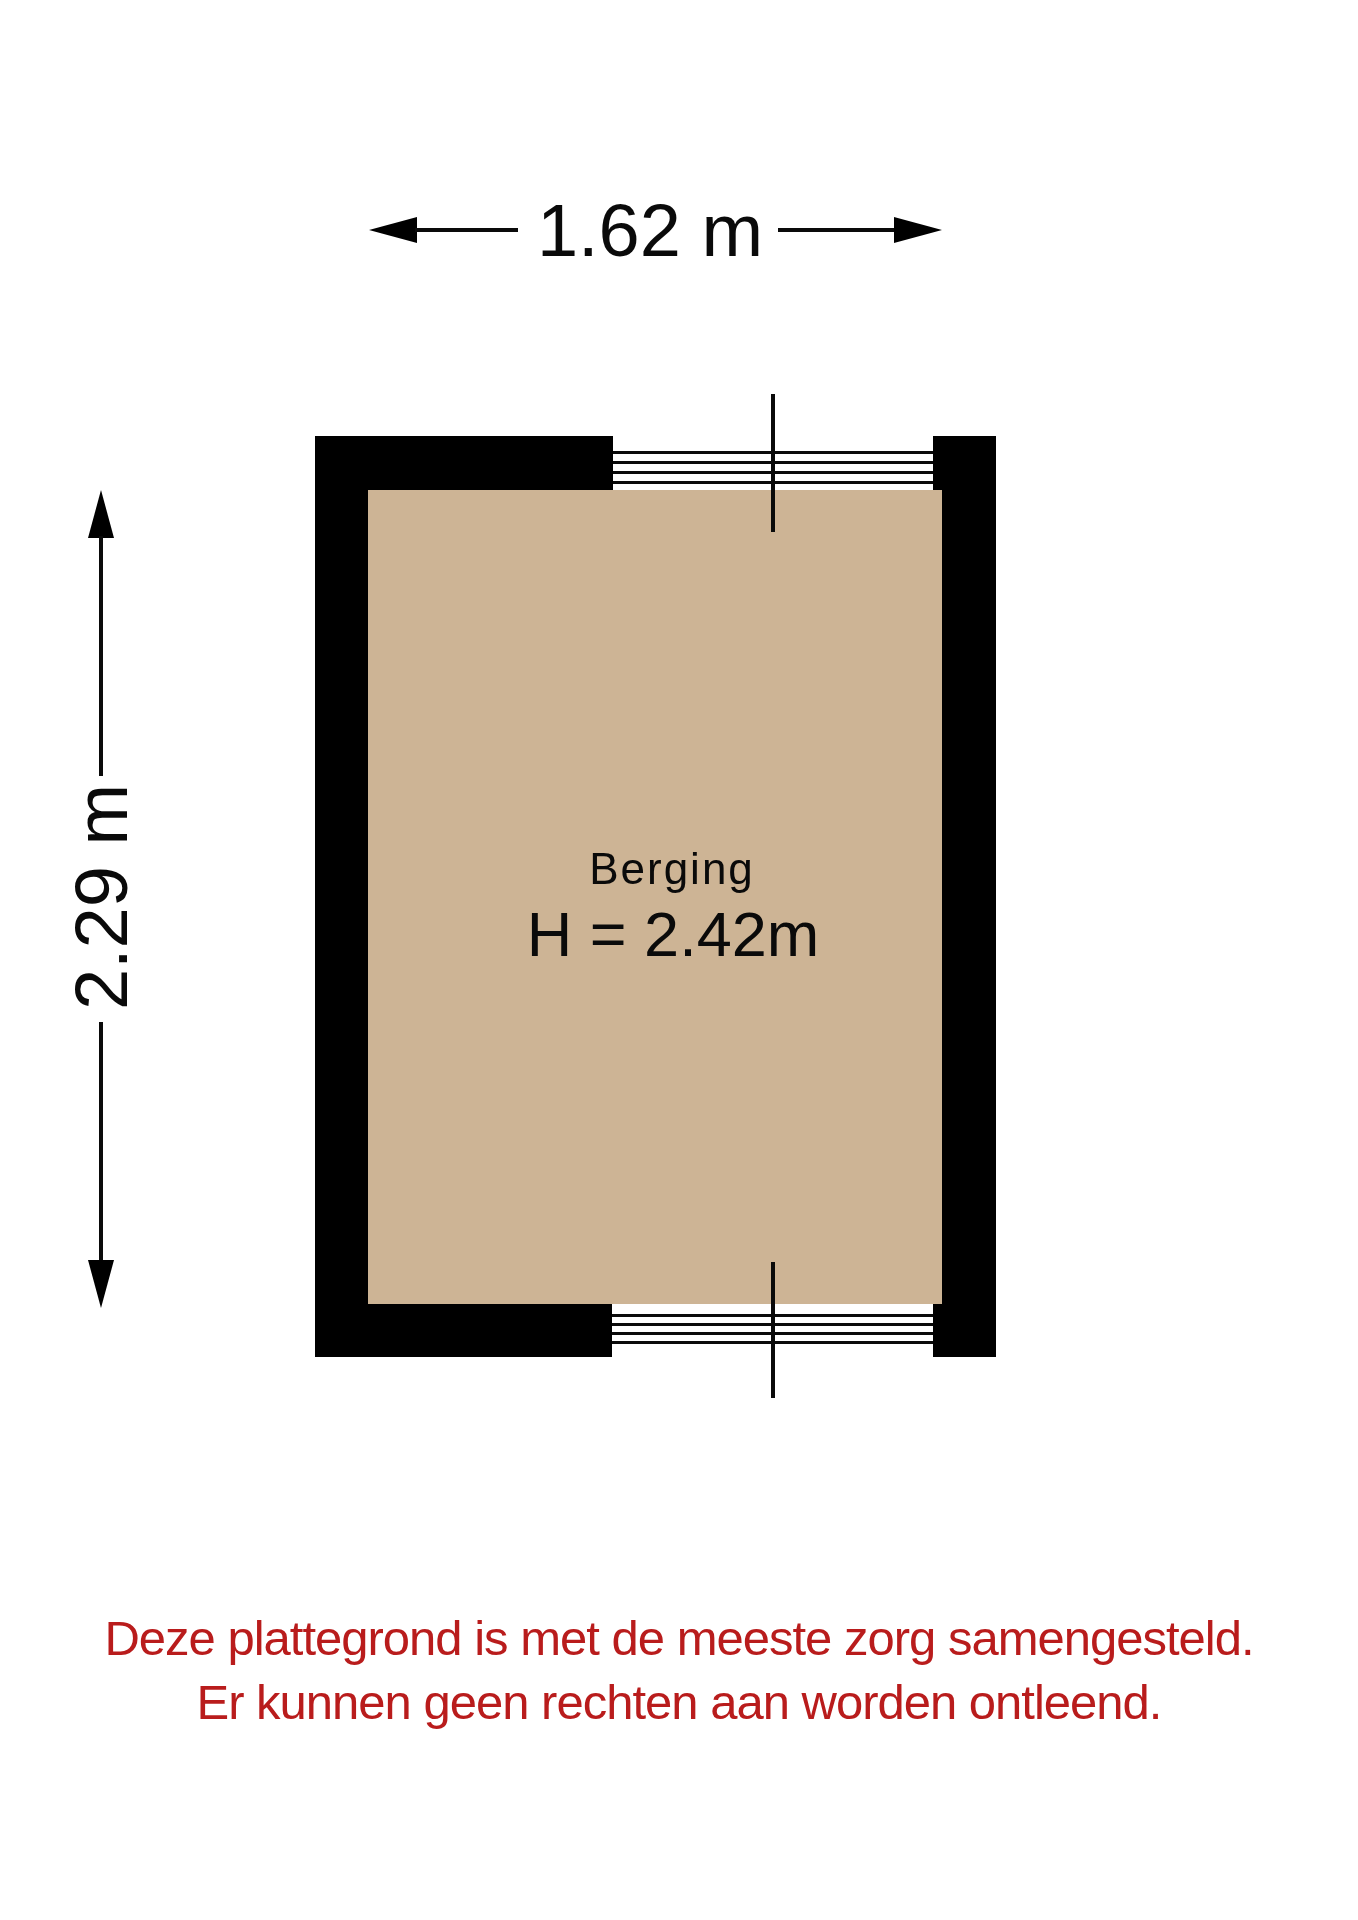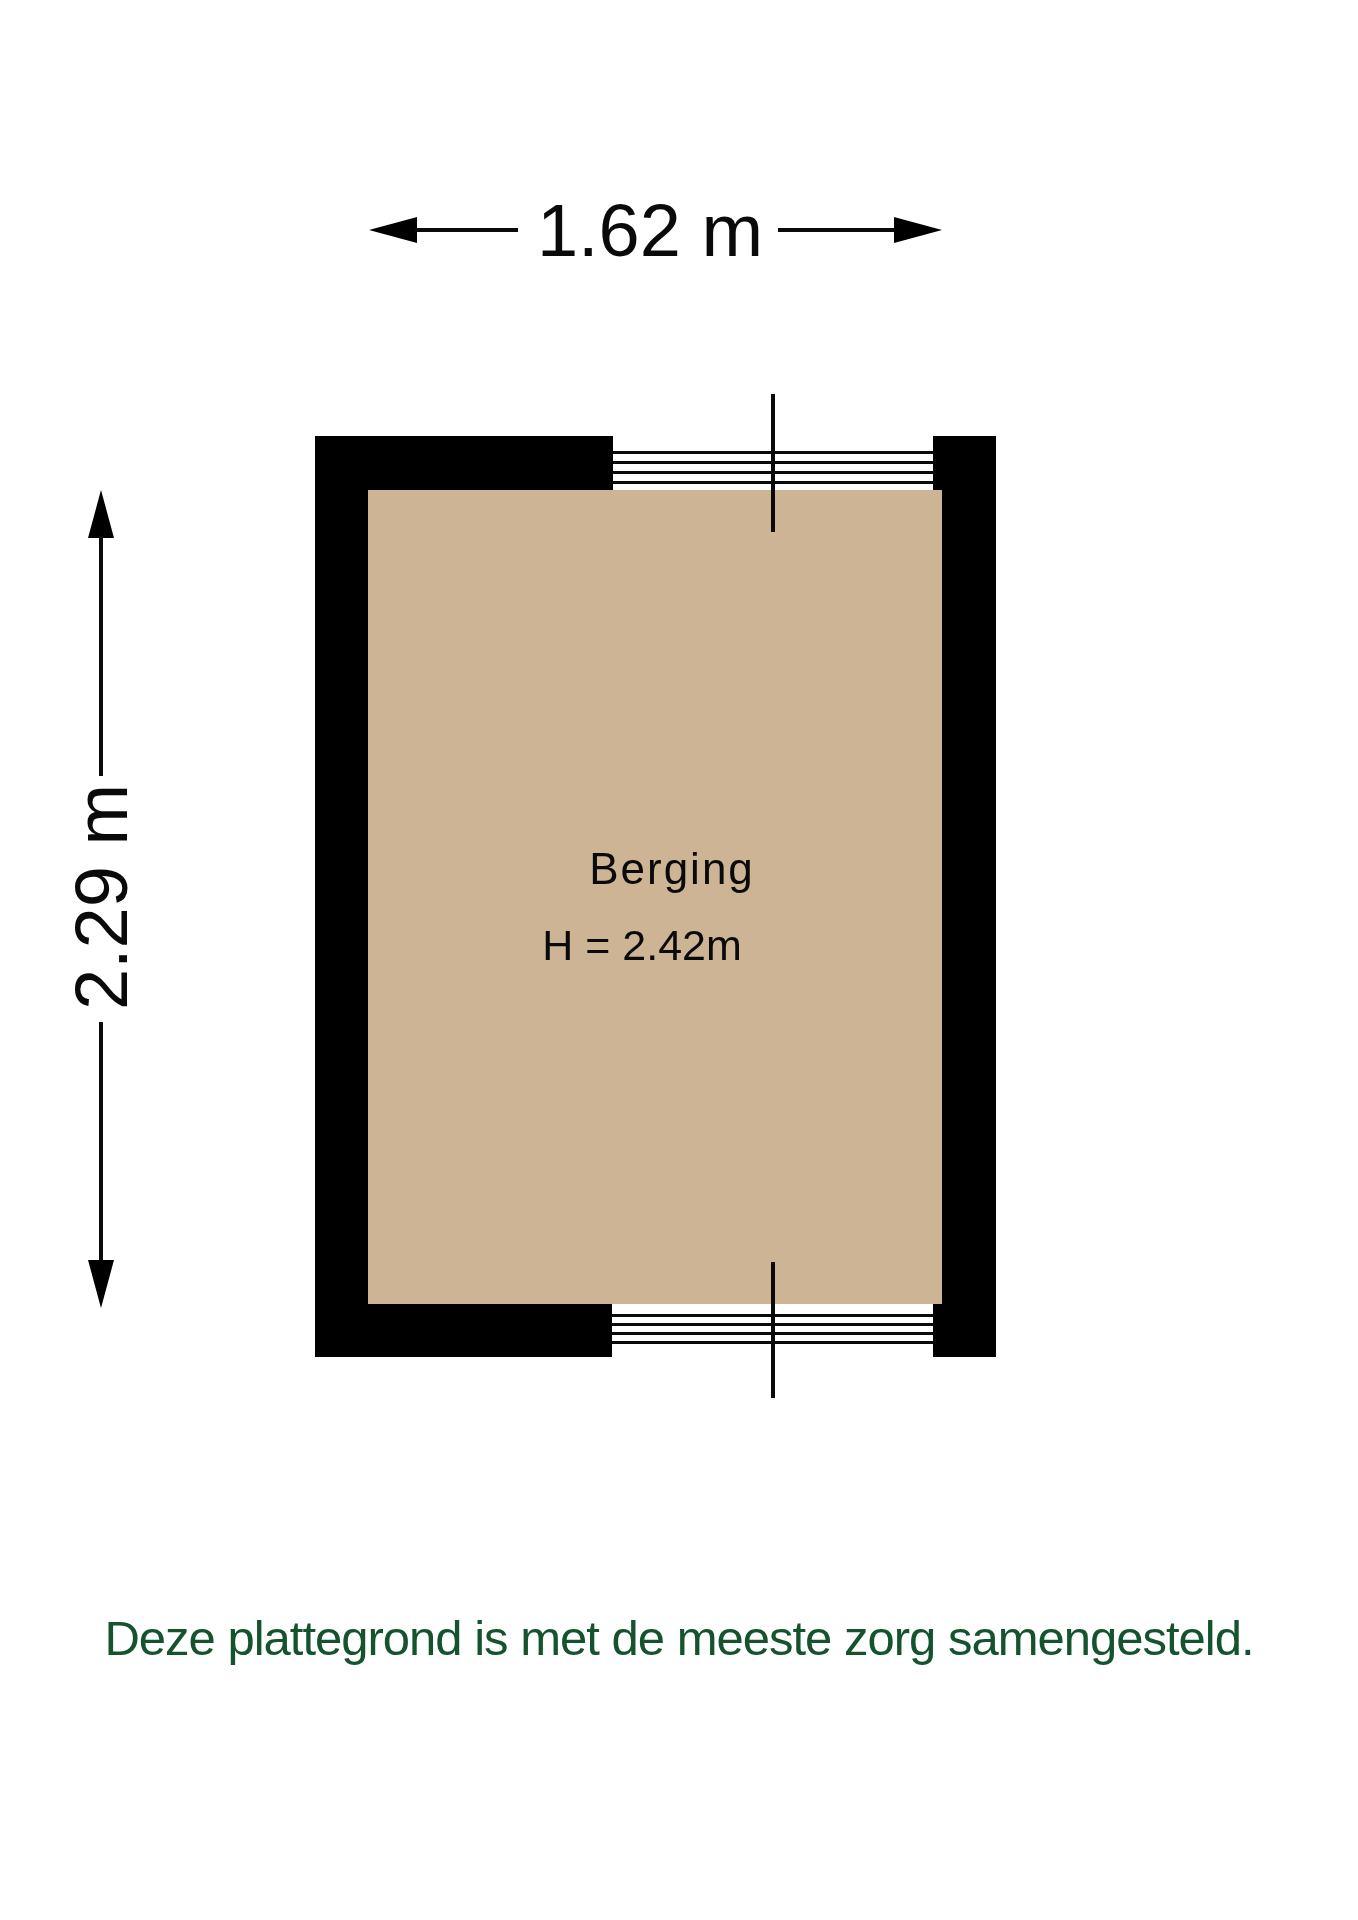--- a/index.html
+++ b/index.html
@@ -57,36 +57,35 @@
     position: absolute;
     left: 672px; top: 869px;
     transform: translate(-50%, -50%);
     font-size: 44px;
     letter-spacing: 2px;
     white-space: nowrap;
     color: #0a0a0a;
   }
   .room-height {
     position: absolute;
-    left: 642px; top: 934px;
+    left: 673px; top: 934px;
     transform: translate(-50%, -50%);
-    font-size: 43px;
+    font-size: 63px;
     white-space: nowrap;
     color: #0a0a0a;
-    margin-top: 11px;
   }
   .disclaimer {
     position: absolute;
     left: 0; top: 1606px;
     width: 100%;
     text-align: center;
     font-size: 49px;
     line-height: 64px;
     letter-spacing: -1px;
-    color: #14532d;
+    color: #b91c1c;
   }
 </style>
 </head>
 <body>
 
 <div id="canvas">
 
   <div class="dim-group">
     <div class="tri tri-left abs" style="left:369px; top:217px;"></div>
     <div class="dim-line" style="left:415px; top:228px; width:103px; height:4px;"></div>
@@ -126,15 +125,16 @@
     <div class="glazing-line" style="top:28px;"></div>
     <div class="glazing-line" style="top:37px;"></div>
   </div>
   <div class="center-line" style="left:771px; top:1262px; height:136px;"></div>
 
   <div class="room-name">Berging</div>
   <div class="room-height">H = 2.42m</div>
 
   <div class="disclaimer">
     <div>Deze plattegrond is met de meeste zorg samengesteld.</div>
+    <div>Er kunnen geen rechten aan worden ontleend.</div>
   </div>
 
 </div>
 
 </body></html>

